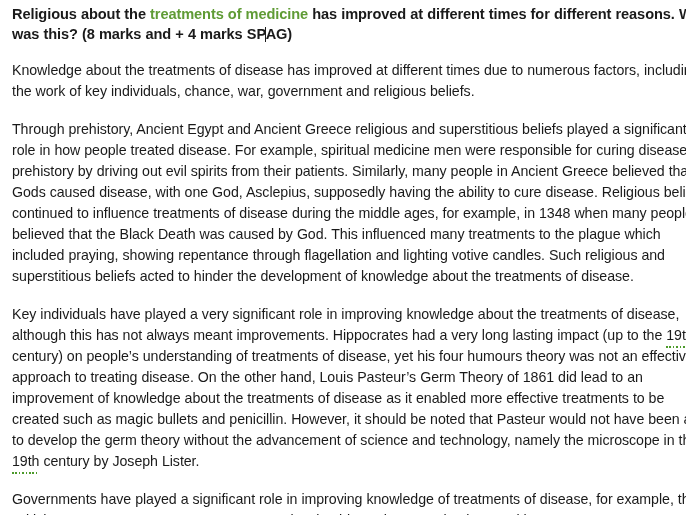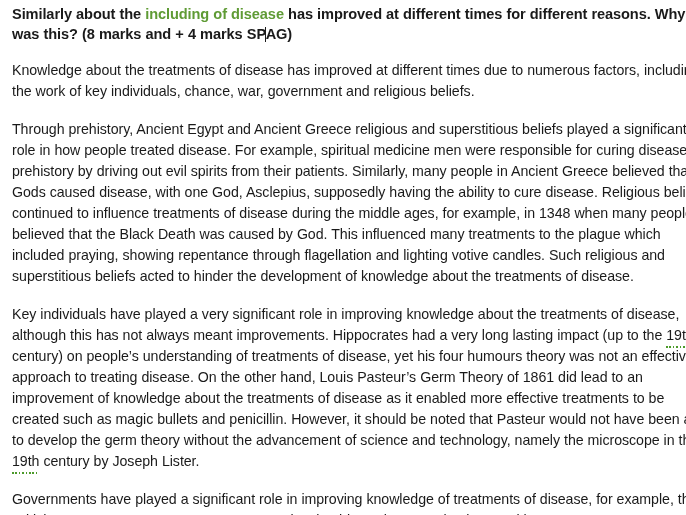--- a/index.html
+++ b/index.html
@@ -91,21 +91,21 @@
       rgba(0,0,0,0) 3.4px
     );
   }
 </style>
 </head>
 <body>
 
 <div id="doc-page">
   <div class="text-column">
 
-    <p class="doc-heading"><span>Similarly about the </span><span class="hl-green">including of disease</span><span> has improved at different times for different reasons. Why was this? (8 marks and + 4 marks SP</span><span class="caret"></span><span>AG)</span></p>
+    <p class="doc-heading"><span>Religious about the </span><span class="hl-green">treatments of medicine</span><span> has improved at different times for different reasons. Why was this? (8 marks and + 4 marks SP</span><span class="caret"></span><span>AG)</span></p>
 
     <p class="doc-para">Knowledge about the treatments of disease has improved at different times due to numerous factors, including the work of key individuals, chance, war, government and religious beliefs.</p>
 
     <p class="doc-para">Through prehistory, Ancient Egypt and Ancient Greece religious and superstitious beliefs played a significant role in how people treated disease. For example, spiritual medicine men were responsible for curing disease in prehistory by driving out evil spirits from their patients. Similarly, many people in Ancient Greece believed that Gods caused disease, with one God, Asclepius, supposedly having the ability to cure disease. Religious beliefs continued to influence treatments of disease during the middle ages, for example, in 1348 when many people believed that the Black Death was caused by God. This influenced many treatments to the plague which included praying, showing repentance through flagellation and lighting votive candles. Such religious and superstitious beliefs acted to hinder the development of knowledge about the treatments of disease.</p>
 
     <p class="doc-para"><span>Key individuals have played a very significant role in improving knowledge about the treatments of disease, although this has not always meant improvements. Hippocrates had a very long lasting impact (up to the </span><span class="grammar-flag">19th</span><span> century) on people’s understanding of treatments of disease, yet his four humours theory was not an effective approach to treating disease. On the other hand, Louis Pasteur’s Germ Theory of 1861 did lead to an improvement of knowledge about the treatments of disease as it enabled more effective treatments to be created such as magic bullets and penicillin. However, it should be noted that Pasteur would not have been able to develop the germ theory without the advancement of science and technology, namely the microscope in the </span><span class="grammar-flag">19th</span><span> century by Joseph Lister.</span></p>
 
     <p class="doc-para">Governments have played a significant role in improving knowledge of treatments of disease, for example, the British government gave Jenner £30,000 to develop his work on vaccinations and in</p>
 
   </div>

